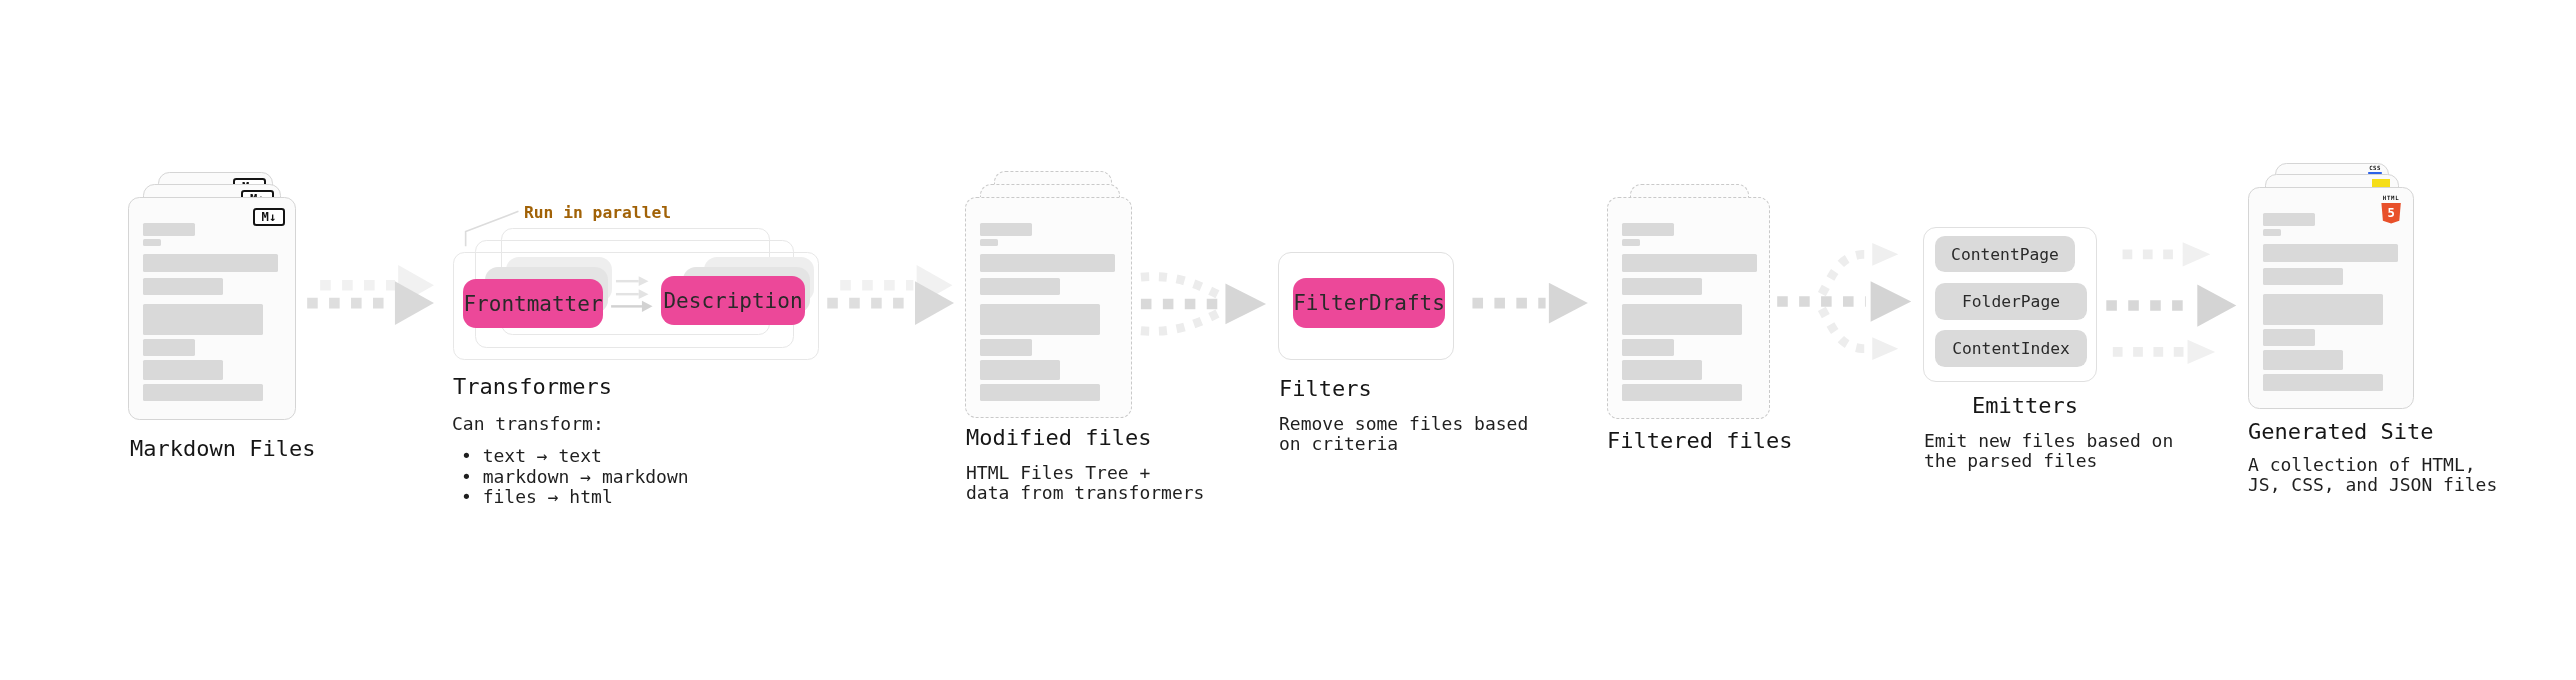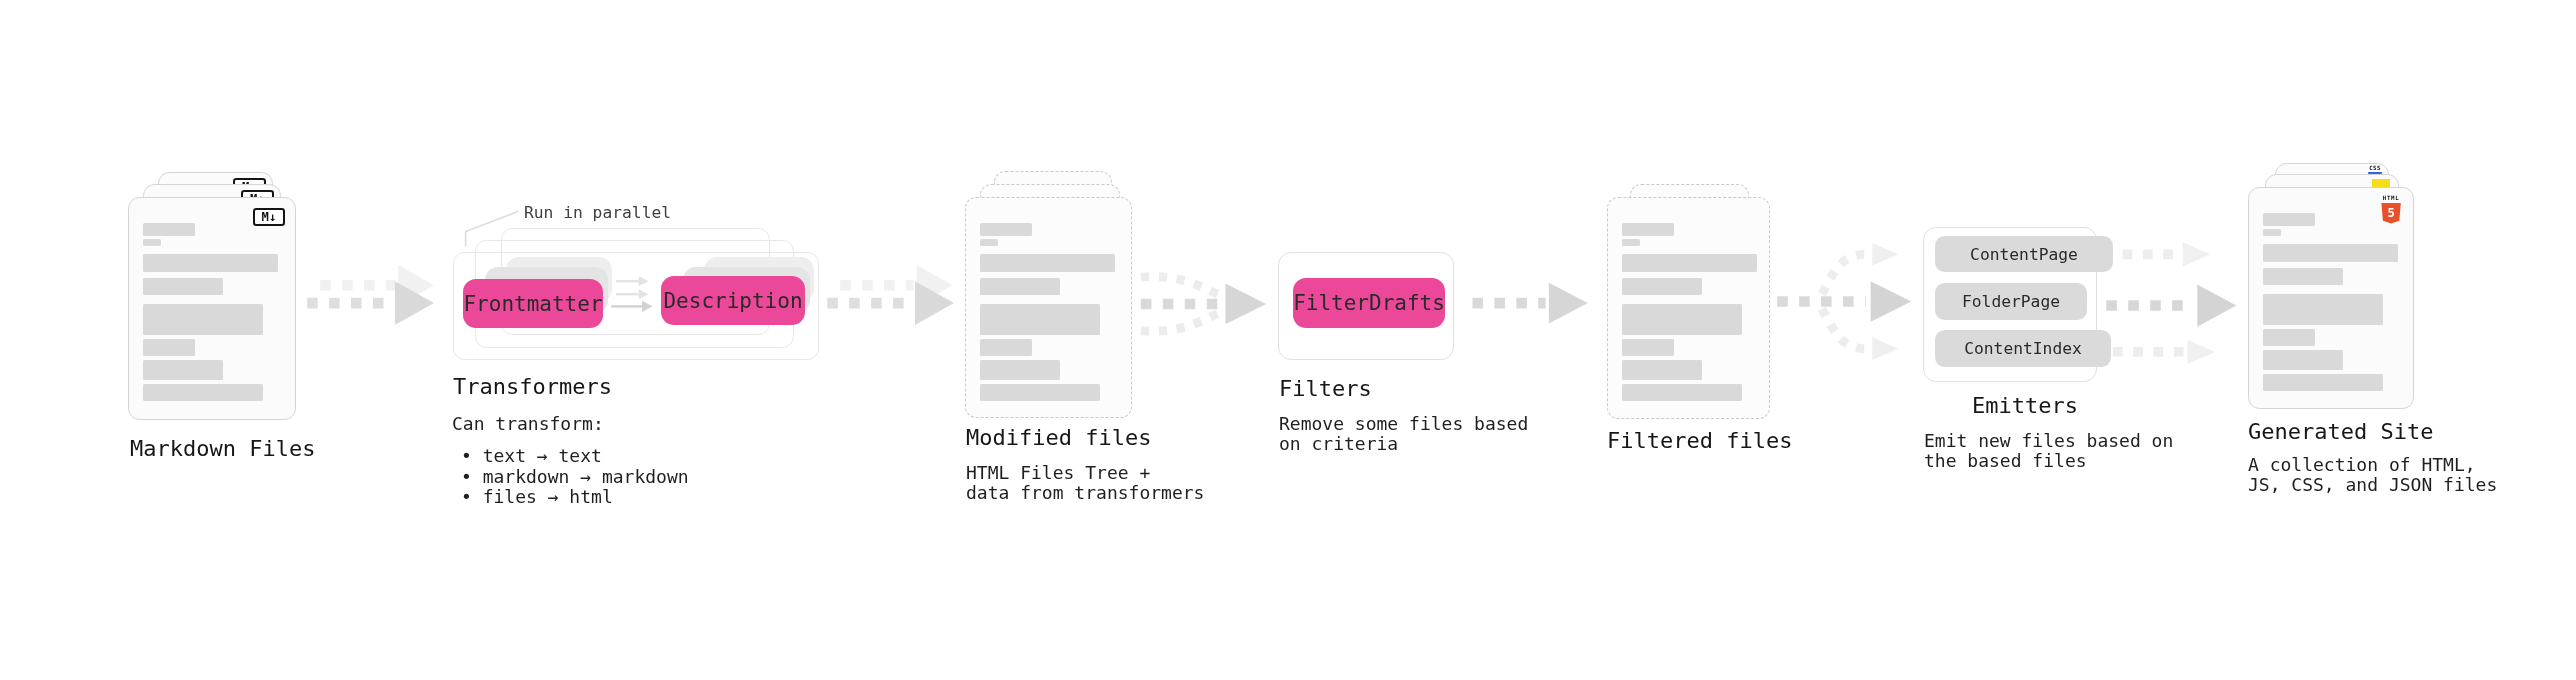--- a/index.html
+++ b/index.html
@@ -53,21 +53,21 @@
            display:flex; align-items:center; justify-content:center; color:#2a2a2a; }
   .pill.big   { font-size:21px; }
   .pill.small { font-size:16.3px; border-radius:9.8px; background:#dadada; }
   .pill.ghost1 { background:#e4e4e4; }
   .pill.ghost2 { background:#eeeeee; }
 
   
   .stage-title { position:absolute; font-size:22px; font-weight:500; color:#161616; white-space:nowrap; }
   .caption { position:absolute; font-size:18px; line-height:20.3px; color:#1f1f1f; white-space:nowrap; }
   .caption div { white-space:nowrap; }
-  .annotation { position:absolute; font-size:16.3px; color:#404040; white-space:nowrap; }
+  .annotation { position:absolute; font-size:16.3px; color:#a16207; white-space:nowrap;font-weight:bold; }
 </style>
 </head>
 <body>
 
 <div class="canvas">
 
   <svg class="overlay" viewBox="0 0 3170 838" xmlns="http://www.w3.org/2000/svg">
 
     <g>
       <g transform="translate(16,-22)">
@@ -226,33 +226,33 @@
           <div class="bar b6"></div>
           <div class="bar b7"></div>
           <div class="bar b8"></div>
       </div>
     </div>
     <div class="stage-title" style="left:1607px;top:428px;">Filtered files</div>
   </div>
 
   <div>
     <div class="panel" style="left:1923px;top:227px;width:174px;height:155px;"></div>
-    <div class="pill small" style="left:1935px;top:236px;width:178px;height:36px;">
+    <div class="pill small" style="left:1935px;top:236px;width:140px;height:36px;">
       <span>ContentPage</span>
     </div>
     <div class="pill small" style="left:1935px;top:283px;width:152px;height:37px;">
       <span>FolderPage</span>
     </div>
-    <div class="pill small" style="left:1935px;top:330px;width:176px;height:37px;">
+    <div class="pill small" style="left:1935px;top:330px;width:152px;height:37px;">
       <span>ContentIndex</span>
     </div>
     <div class="stage-title" style="left:1924px;top:393px;margin-left:48px;">Emitters</div>
     <div class="caption" style="left:1924px;top:431px;">
       <div>Emit new files based on</div>
-      <div>the based files</div>
+      <div>the parsed files</div>
     </div>
   </div>
 
   <div>
     <div class="card" style="left:2275px;top:163px;width:114px;height:223px;">
       <div class="css-badge">
         <div class="txt">CSS</div>
         <div class="ubar"></div>
       </div>
     </div>

